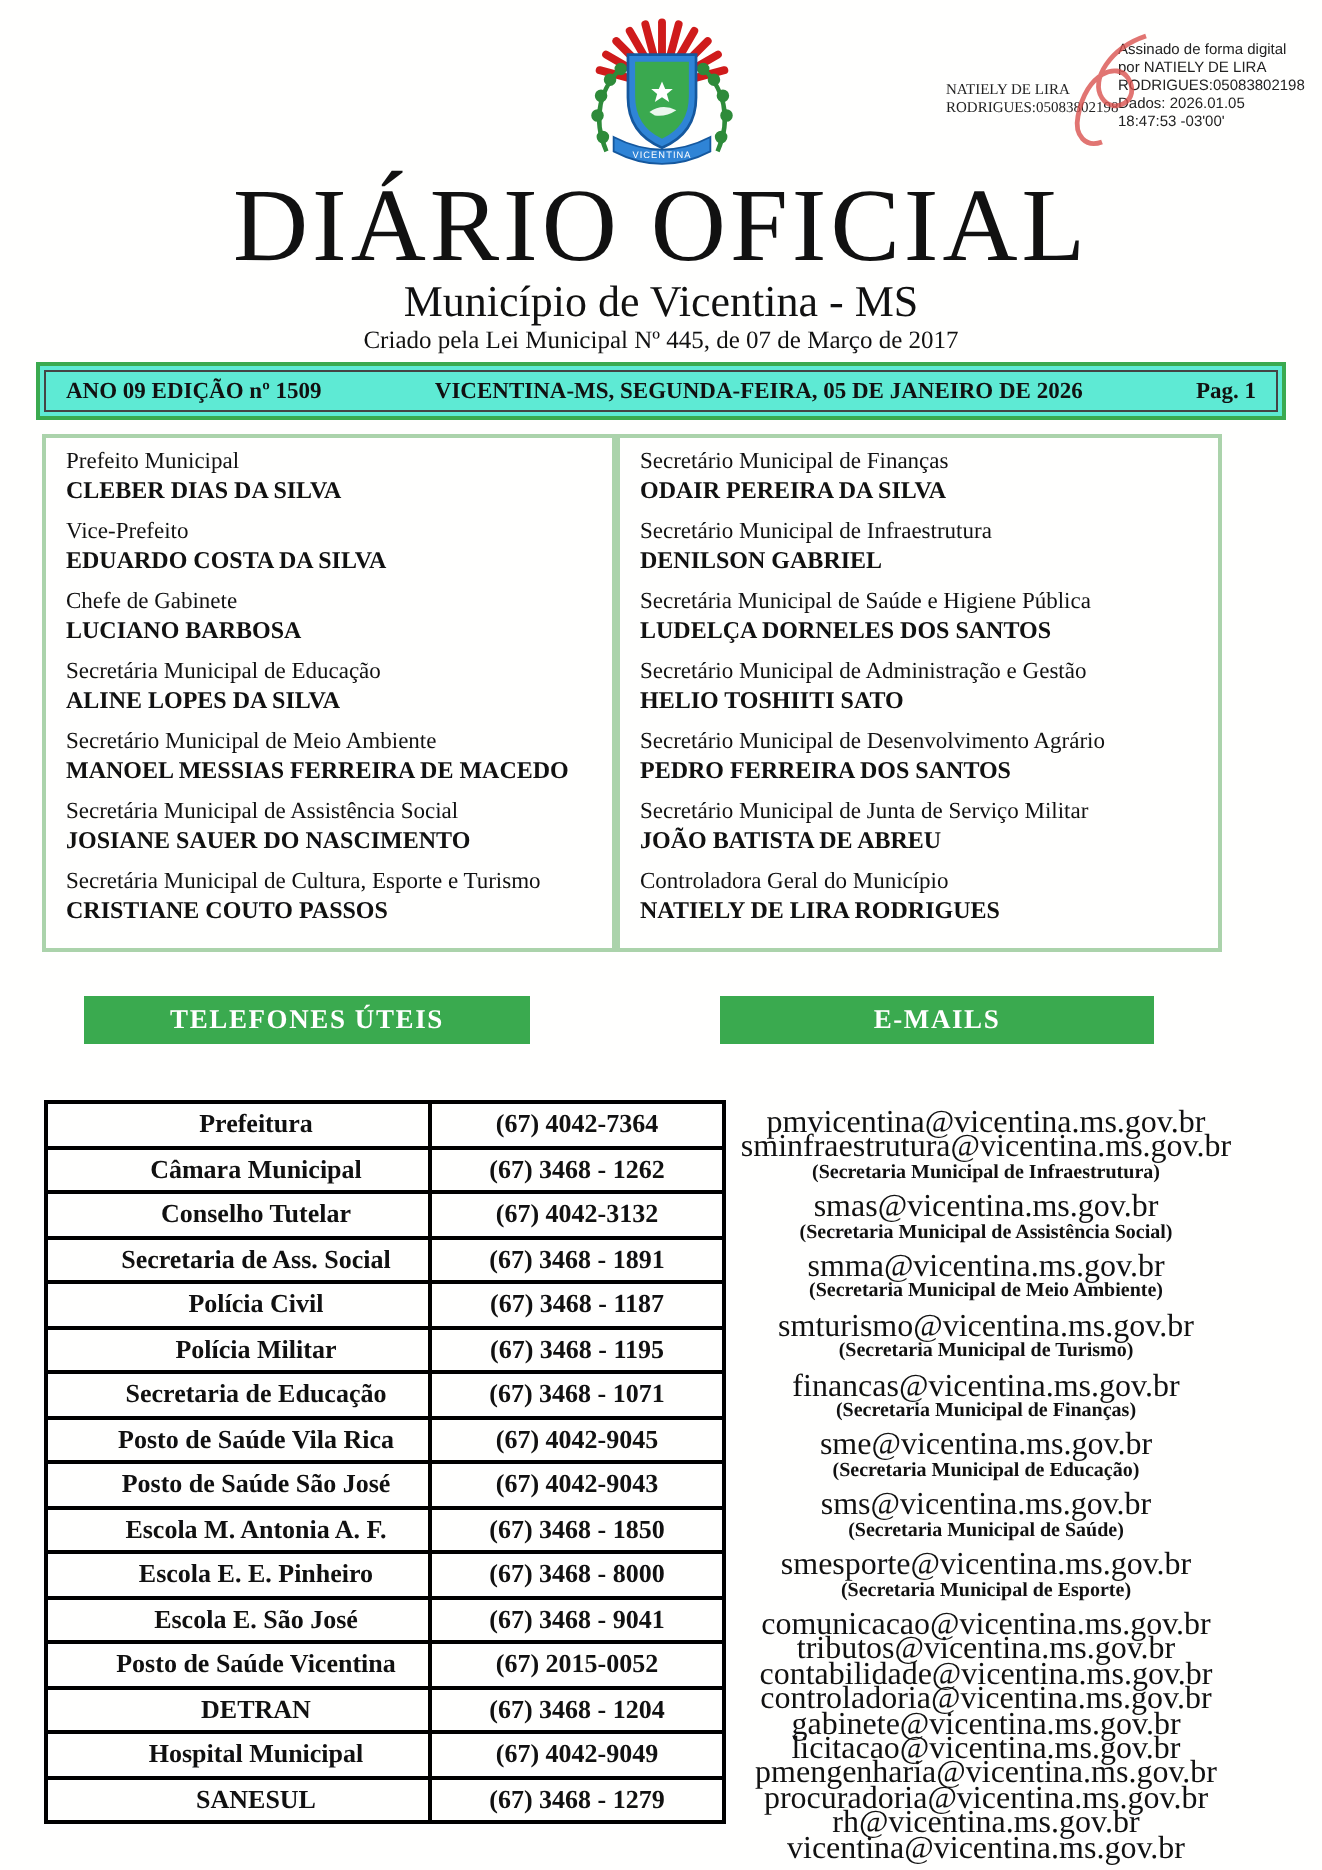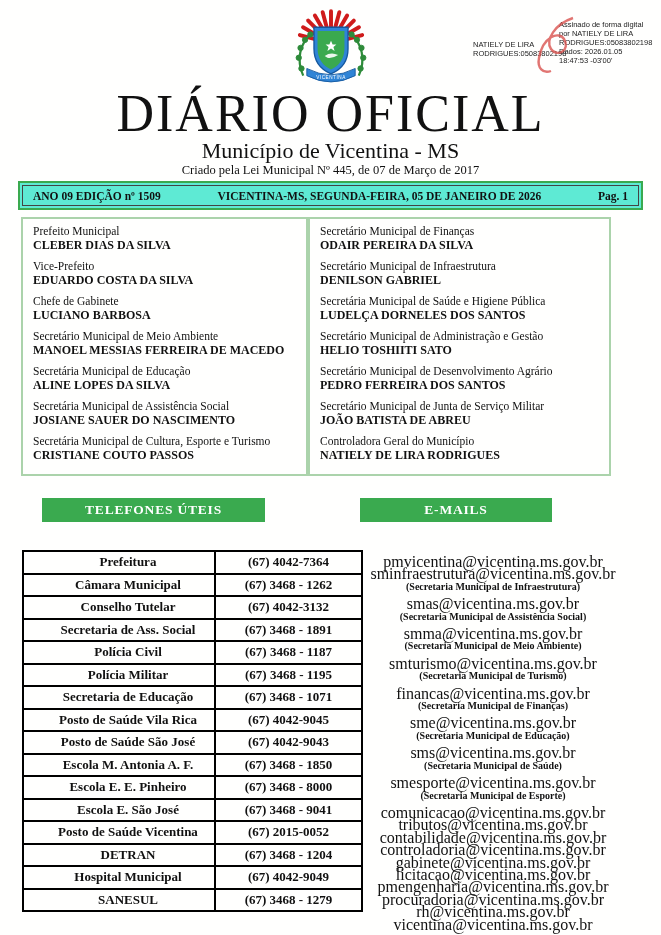--- a/index.html
+++ b/index.html
@@ -15,21 +15,21 @@
     font-family:"Liberation Serif",serif;overflow:hidden;
   }
   
   .masthead{text-align:center;position:relative;}
   .logo{display:block;margin:4px auto 0;width:90px;height:86px;}
   .signature{
     position:absolute;top:16px;right:4px;width:184px;display:flex;gap:8px;
     font-family:"Liberation Sans",sans-serif;font-size:7.5px;line-height:9px;
     color:#222;text-align:left;
   }
-  .sig-left{width:74px;padding-top:20px;}
+  .sig-left{width:74px;padding-top:20px;font-family:Liberation Serif, serif;}
   .sig-right{position:relative;width:96px;padding-left:4px;}
   .sig-swoosh{position:absolute;left:-22px;top:-6px;width:46px;height:62px;}
   .title{font-size:52px;line-height:48px;letter-spacing:2px;margin-top:0;white-space:nowrap;}
   .subtitle{font-size:22px;line-height:25px;}
   .law{font-size:12.5px;line-height:15px;}
   
   .edition-bar{margin:3px 18px 0;border:2px solid var(--green);padding:2px;background:#5eead4;}
   .edition-inner{
     border:1px solid #444;display:flex;align-items:center;justify-content:space-between;
     font-weight:bold;font-size:11.5px;padding:2px 10px;height:15px;
@@ -44,21 +44,21 @@
   .official .role{font-size:11.5px;line-height:13px;}
   .official .name{font-size:12px;font-weight:bold;line-height:15px;}
   
   .banner-row{position:relative;height:24px;margin-top:22px;}
   .banner{
     position:absolute;top:0;height:24px;background:var(--green);color:#fff;
     font-weight:bold;font-size:13.5px;letter-spacing:.8px;
     display:flex;align-items:center;justify-content:center;
   }
   .banner.phones{left:42px;width:223px;}
-  .banner.emails{left:360px;width:192px;}
+  .banner.emails{left:360px;width:217px;}
   
   .content{display:flex;margin-top:28px;align-items:flex-start;}
   .phone-table{margin-left:22px;border-collapse:collapse;width:313px;table-layout:fixed;}
   .phone-table td{
     border:2px solid #000;font-weight:bold;font-size:13px;text-align:center;
     height:20.5px;padding:0 2px;overflow:hidden;white-space:nowrap;
   }
   .phone-table td.svc{width:168px;padding-left:20px;}
   .phone-table td.num{width:141px;}
   .email-col{width:250px;margin-left:5px;text-align:center;padding-top:6px;}
@@ -157,27 +157,27 @@
           <div class="role">Vice-Prefeito</div>
           <div class="name">EDUARDO COSTA DA SILVA</div>
         </div>
 
         <div class="official">
           <div class="role">Chefe de Gabinete</div>
           <div class="name">LUCIANO BARBOSA</div>
         </div>
 
         <div class="official">
+          <div class="role">Secretária Municipal de Educação</div>
+          <div class="name">ALINE LOPES DA SILVA</div>
+        </div>
+
+        <div class="official">
           <div class="role">Secretário Municipal de Meio Ambiente</div>
           <div class="name">MANOEL MESSIAS FERREIRA DE MACEDO</div>
-        </div>
-
-        <div class="official">
-          <div class="role">Secretária Municipal de Educação</div>
-          <div class="name">ALINE LOPES DA SILVA</div>
         </div>
 
         <div class="official">
           <div class="role">Secretária Municipal de Assistência Social</div>
           <div class="name">JOSIANE SAUER DO NASCIMENTO</div>
         </div>
 
         <div class="official">
           <div class="role">Secretária Municipal de Cultura, Esporte e Turismo</div>
           <div class="name">CRISTIANE COUTO PASSOS</div>

